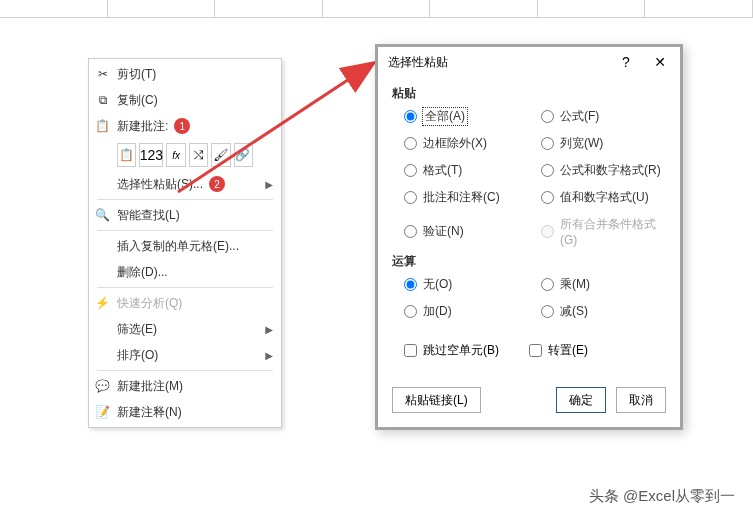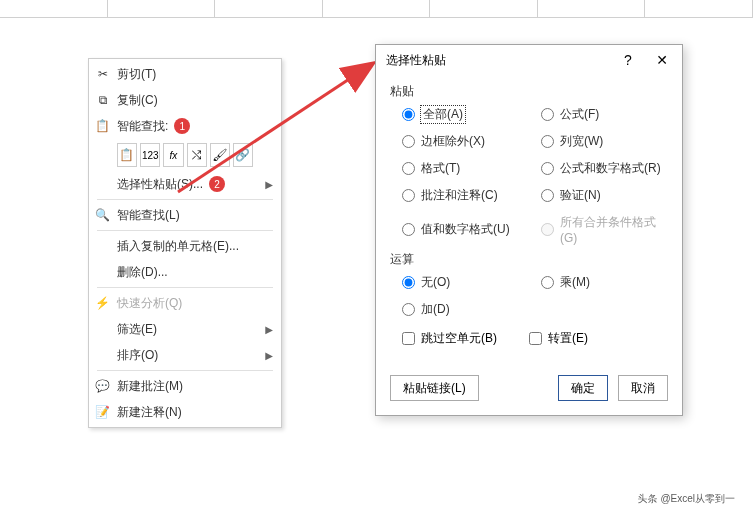--- a/index.html
+++ b/index.html
@@ -12,41 +12,41 @@
 .menu-item { display: flex; align-items: center; height: 26px; padding: 0 8px 0 28px; position: relative; cursor: pointer; color: #333; }
 .menu-item.disabled { color: #aaa; }
 .menu-icon { position: absolute; left: 6px; width: 16px; display: flex; justify-content: center; }
 .menu-sep { height: 1px; background: #e0e0e0; margin: 2px 8px; }
 .submenu-arrow { margin-left: auto; color: #666; font-size: 10px; }
 .paste-icons { display: flex; gap: 3px; padding: 4px 28px 4px 28px; }
 .paste-icon-btn { width: 24px; height: 24px; border: 1px solid #ccc; display: flex; align-items: center; justify-content: center; cursor: pointer; background: #fff; }
 
 .badge { display: inline-flex; width: 16px; height: 16px; border-radius: 50%; background: #e03d3d; color: #fff; font-size: 10px; align-items: center; justify-content: center; margin-left: 6px; }
 
-.dialog { position: absolute; left: 375px; top: 44px; width: 308px; background: #fff; border: 1px solid #a3a3a3; box-shadow: 3px 3px 10px rgba(0,0,0,.2); font-size: 12px; }
+.dialog { position: absolute; left: 375px; top: 44px; width: 308px; background: #fff; border: 3px solid #a3a3a3; box-shadow: 3px 3px 10px rgba(0,0,0,.2); font-size: 12px; }
 .dialog-title { display: flex; align-items: center; height: 30px; padding: 0 6px 0 10px; }
 .title-text { font-weight: 400; }
 .title-btns { margin-left: auto; display: flex; gap: 6px; }
 .title-btn { width: 28px; height: 24px; display: flex; align-items: center; justify-content: center; cursor: pointer; font-size: 14px; }
 
 .dialog-body { padding: 2px 14px 14px; }
-.group-label { font-size: 12px; margin: 6px 0 6px; color: #333; }
+.group-label { font-size: 12px; margin: 6px 0 6px; color: #333; font-weight: bold; }
 .radio-grid { display: grid; grid-template-columns: 1fr 1fr; gap: 10px 12px; padding-left: 12px; margin-bottom: 4px; }
 .radio-item { display: flex; align-items: center; gap: 6px; cursor: pointer; color: #333; }
 .radio-item.disabled { color: #aaa; justify-content: center; }
 .radio-item input { margin: 0; }
 .check-row { display: grid; grid-template-columns: 1fr 1fr; padding: 8px 12px 10px; }
 .check-item { display: flex; align-items: center; gap: 6px; cursor: pointer; }
 
 .dialog-footer { display: flex; gap: 10px; justify-content: flex-end; padding: 4px 14px 14px; align-items: center; }
 .btn { height: 26px; padding: 0 12px; background: #fff; border: 1px solid #aaa; cursor: pointer; font-size: 12px; }
 .btn.primary { border: 1px solid #2b579a; }
 .btn-link { margin-right: auto; }
 
-.watermark { position: absolute; right: 18px; bottom: 8px; color: #5a5a5a; font-size: 10px; }
+.watermark { position: absolute; right: 18px; bottom: 8px; color: #5a5a5a; font-size: 15px; }
 
 .arrow-svg { position: absolute; left: 150px; top: 52px; pointer-events: none; }
 
 .selected-radio { outline: 1px dotted #333; padding: 0 2px; }
 </style>
 </head>
 <body>
 
 <div class="grid-header">
   <div class="grid-cell"></div>
@@ -62,27 +62,27 @@
   <div class="menu-item">
     <span class="menu-icon">✂</span>
     <span>剪切(T)</span>
   </div>
   <div class="menu-item">
     <span class="menu-icon">⧉</span>
     <span>复制(C)</span>
   </div>
   <div class="menu-item">
     <span class="menu-icon">📋</span>
-    <span>智能查找:</span>
+    <span>新建批注:</span>
     <span class="badge">1</span>
   </div>
   <div class="paste-icons">
     <div class="paste-icon-btn">📋</div>
     <div class="paste-icon-btn">
-        <sub style="font-size:10px">123</sub>
+        <sub style="font-size:14px">123</sub>
       </div>
     <div class="paste-icon-btn">
         <i style="font-size:10px">fx</i>
       </div>
     <div class="paste-icon-btn">⤭</div>
     <div class="paste-icon-btn">🖌</div>
     <div class="paste-icon-btn">🔗</div>
   </div>
   <div class="menu-item">
     <span>选择性粘贴(S)...</span>
@@ -168,45 +168,49 @@
       <label class="radio-item">
           <input type="radio" name="p" style="">
           <span>公式和数字格式(R)</span>
         </label>
       <label class="radio-item">
           <input type="radio" name="p" style="">
           <span>批注和注释(C)</span>
         </label>
       <label class="radio-item">
           <input type="radio" name="p" style="">
+          <span>值和数字格式(U)</span>
+        </label>
+      <label class="radio-item">
+          <input type="radio" name="p" style="">
           <span>验证(N)</span>
-        </label>
-      <label class="radio-item">
-          <input type="radio" name="p" style="">
-          <span>值和数字格式(U)</span>
         </label>
       <label class="radio-item disabled">
           <input type="radio" name="p" disabled="" style="">
           <span>所有合并条件格式(G)</span>
         </label>
     </div>
 
     <div class="group-label">运算</div>
     <div class="radio-grid">
       <label class="radio-item">
           <input type="radio" name="op" checked="" style="">
           <span>无(O)</span>
         </label>
       <label class="radio-item">
           <input type="radio" name="op" style="">
           <span>乘(M)</span>
         </label>
       <label class="radio-item">
           <input type="radio" name="op" style="">
           <span>加(D)</span>
+        </label>
+      <label class="radio-item">
+          <input type="radio" name="op" style="">
+          <span>减(S)</span>
         </label>
       <span></span>
     </div>
 
     <div class="check-row">
       <label class="check-item">
           <input type="checkbox" style="">
           <span>跳过空单元(B)</span>
         </label>
       <label class="check-item">

